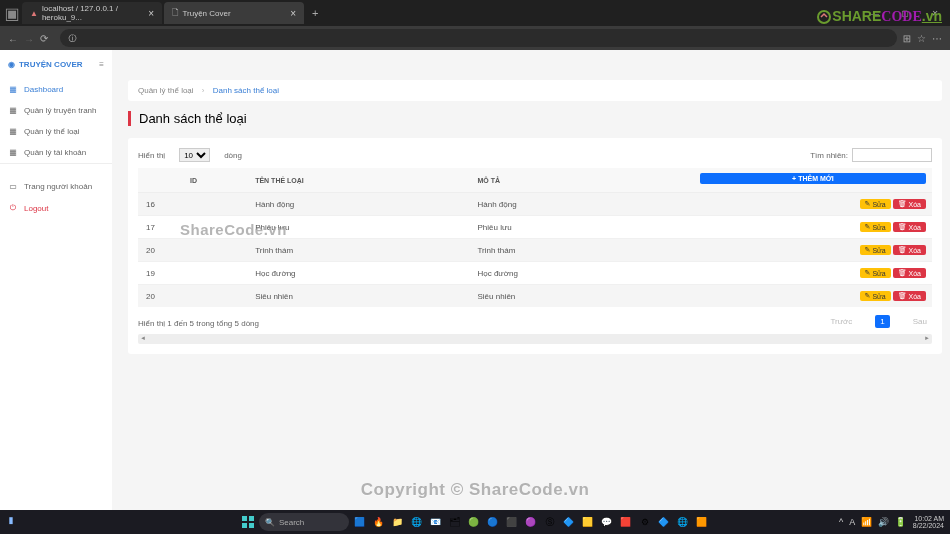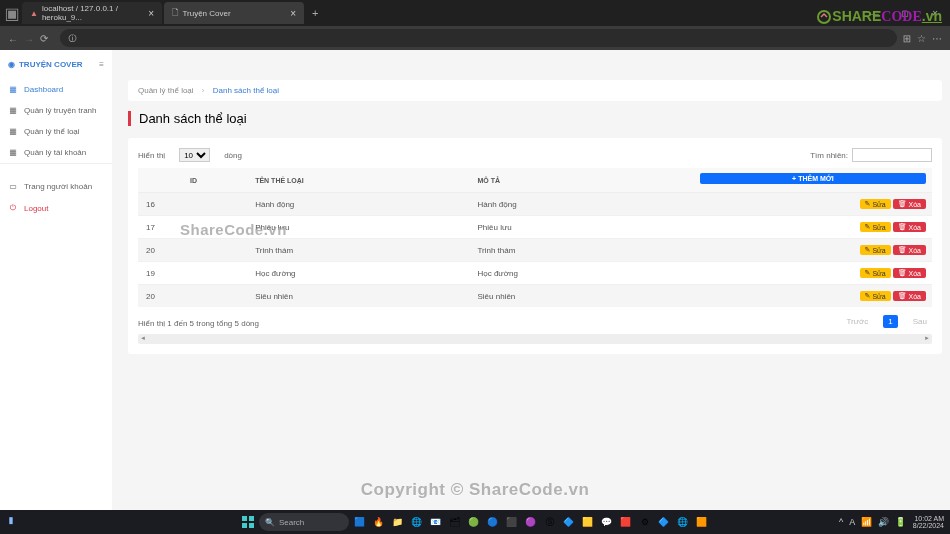--- a/index.html
+++ b/index.html
@@ -60,21 +60,21 @@
 thead th.act-col { width: 30%; }
 .add-btn { display: block; background: #0d6efd; color: #fff; text-align: center; padding: 2px 0; font-size: 7px; font-weight: 700; border-radius: 2px; margin-bottom: 3px; }
 tbody td { padding: 6px 6px; color: #555; border-top: 1px solid #f0f0f0; }
 tbody tr:nth-child(odd) { background: #f5f5f5; }
 tbody td.idc { text-align: left; padding-left: 8px; }
 tbody td.actc { text-align: right; white-space: nowrap; }
 .btn-edit { background: #ffc107; color: #333; padding: 1px 5px; font-size: 7px; border-radius: 2px; display: inline-flex; align-items: center; gap: 2px; }
 .btn-del { background: #dc3545; color: #fff; padding: 1px 5px; font-size: 7px; border-radius: 2px; display: inline-flex; align-items: center; gap: 2px; margin-left: 2px; }
 
 .botctl { display: flex; align-items: flex-end; margin-top: 8px; font-size: 8px; color: #666; }
-.pager { margin-left: auto; display: flex; align-items: center; gap: 10px; }
+.pager { margin-left: auto; display: flex; align-items: center; gap: 18px; }
 .pager span { padding: 2px 5px; font-size: 8px; }
 .pager .cur { background: #0d6efd; color: #fff; border-radius: 2px; }
 .pager .dis { color: #bbb; }
 .hscroll { background: #eee; height: 10px; margin-top: 6px; border-radius: 2px; position: relative; }
 .hscroll .lh, .hscroll .rh { position: absolute; width: 10px; height: 10px; font-size: 7px; text-align: center; color: #888; }
 .hscroll .rh { right: 0; }
 
 
 .wm1 { position: absolute; left: 180px; top: 221px; font-size: 15px; font-weight: 700; color: rgba(120,120,120,0.55); z-index: 50; letter-spacing: 0.5px; text-shadow: 0 1px 0 rgba(255,255,255,0.6); }
 .wm2 { position: absolute; width: 100%; text-align: center; bottom: 34px; font-size: 17px; font-weight: 700; color: rgba(120,120,120,0.55); z-index: 50; letter-spacing: 0.5px; text-shadow: 0 1px 0 rgba(255,255,255,0.5); }

